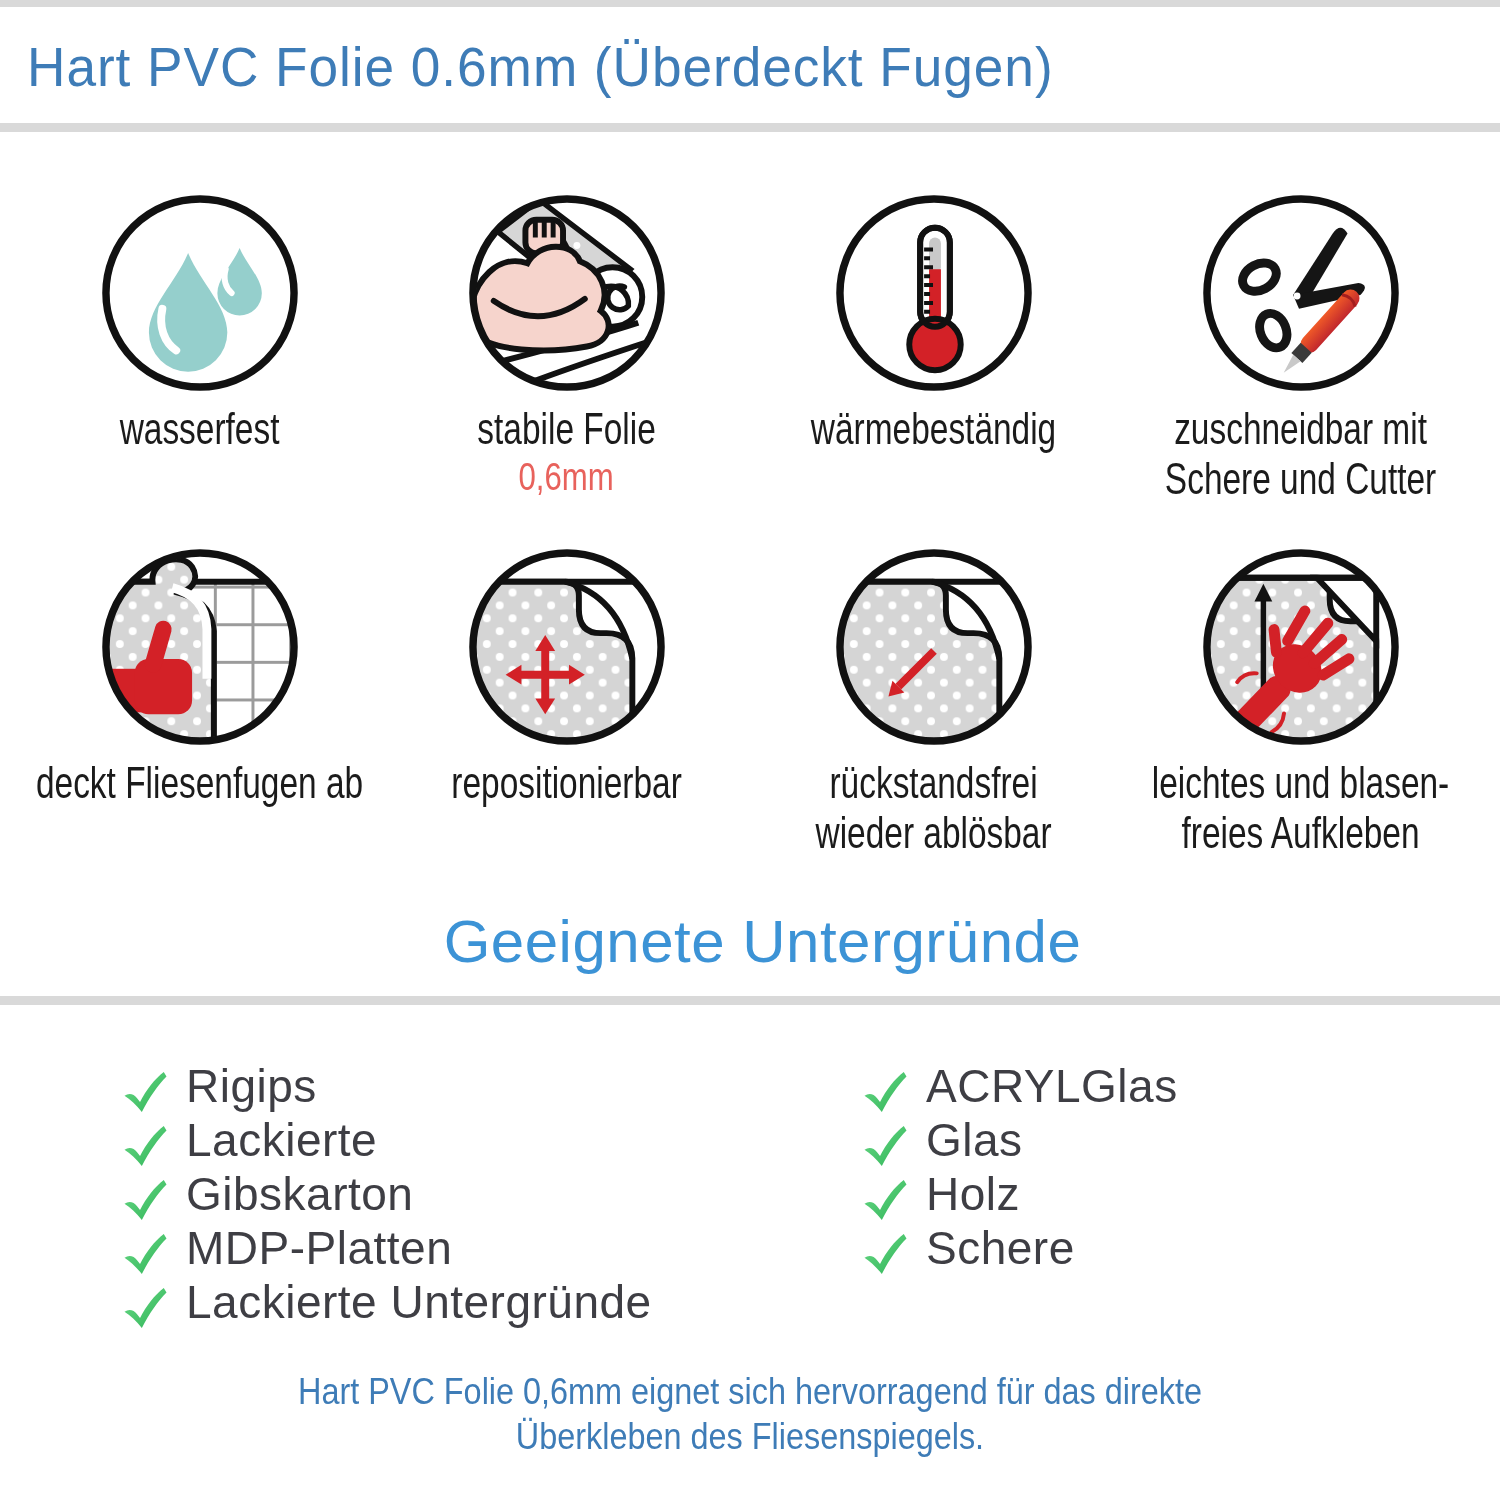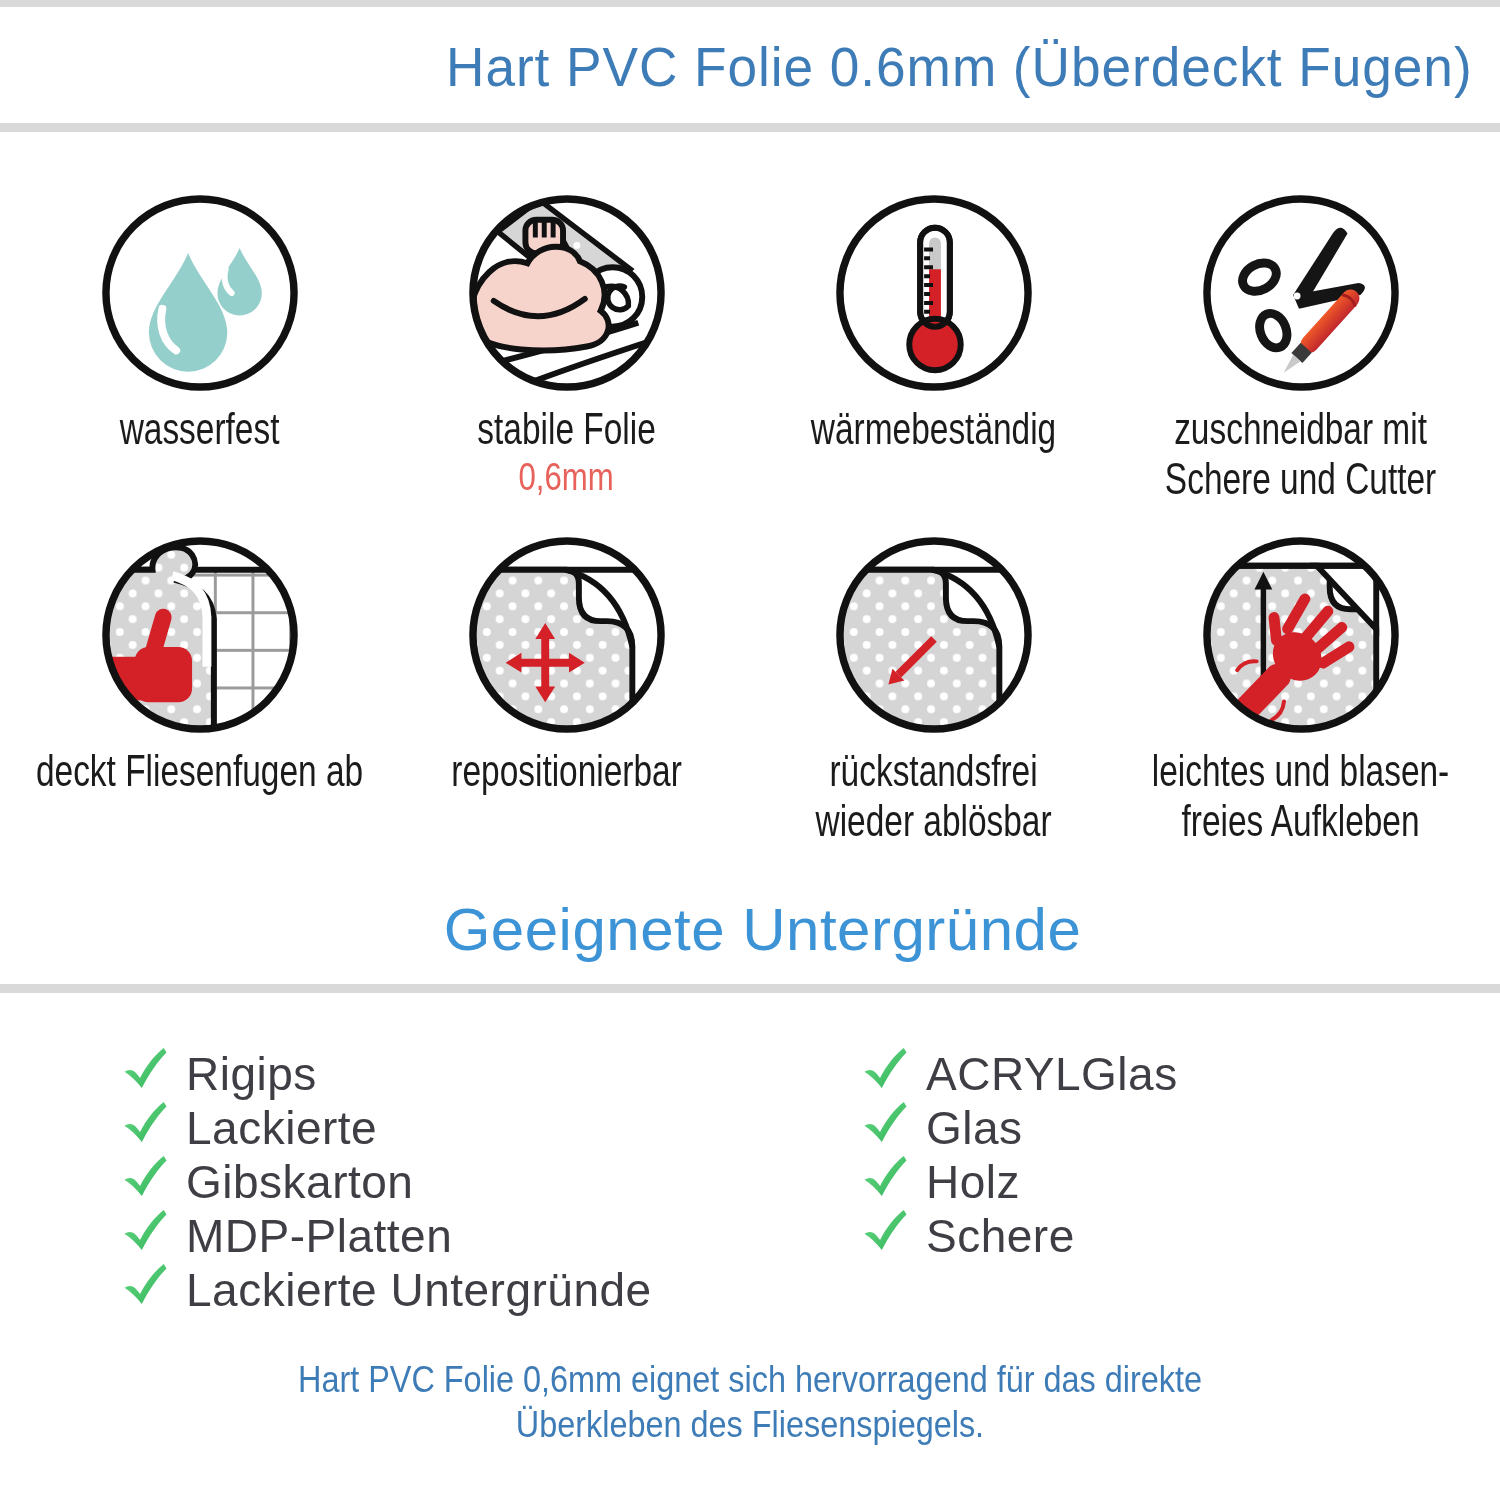--- a/index.html
+++ b/index.html
@@ -6,45 +6,45 @@
     --title_blue:#3e7cb7; --section_blue:#3c93d6; --bar_gray:#d9d9d9;
     --accent_red:#d32127; --sub_red:#e8625c; --drop_teal:#95cfcc; --text_dark:#3e3e44;
   }
   *{margin:0;padding:0;box-sizing:border-box}
   html,body{background:#fff}
   body{width:1500px;height:1500px;overflow:hidden;font-family:"Liberation Sans",sans-serif;position:relative}
   .bar{width:100%;height:9px;background:var(--bar_gray)}
   .bar.top{height:7px}
 
   h1.title{
-    text-align:right;color:var(--title_blue);font-size:56px;font-weight:400;
+    text-align:left;color:var(--title_blue);font-size:56px;font-weight:400;
     padding:32px 0 28px;line-height:1;letter-spacing:1px;white-space:nowrap;
   }
   .squeeze-title{display:inline-block;transform:scaleX(.95);transform-origin:center}
 
-  .features{display:grid;grid-template-columns:repeat(4,1fr);margin-top:62px;padding:0 16px;row-gap:8px}
+  .features{display:grid;grid-template-columns:repeat(4,1fr);margin-top:62px;padding:0 16px;row-gap:20px}
   .feature{min-height:334px;display:flex;flex-direction:column;align-items:center;text-align:center}
   .ficon{width:198px;height:198px;flex:0 0 auto}
   .flabel{
     margin-top:12px;font-size:44px;color:#1b1b1b;line-height:1.14;
     white-space:pre-line;transform:scaleX(.76);transform-origin:center top;width:130%;
   }
   .fsub{margin-top:2px;font-size:38px;color:var(--sub_red);transform:scaleX(.82);transform-origin:center top}
 
   h2.section-title{
     text-align:center;color:var(--section_blue);font-size:60px;font-weight:500;
     margin-top:30px;line-height:1;letter-spacing:.5px;margin-left:25px;
   }
   .bar.mid{margin-top:24px}
 
   .substrates{display:flex;margin-top:54px;padding-left:122px}
   .sub-col{display:flex;flex-direction:column}
   .sub-col.left{width:712px}
   .sub-col.right{padding-left:28px}
-  .sub-item{display:flex;align-items:flex-start;height:54px}
+  .sub-item{display:flex;align-items:flex-end;height:54px}
   .check{width:47px;height:42px;flex:0 0 auto;margin-right:17px}
   .sub-label{font-size:46px;color:var(--text_dark);letter-spacing:.5px}
 
   .footer-note{
     margin-top:40px;text-align:center;color:var(--title_blue);
     font-size:36px;line-height:1.26;white-space:pre-line;
     transform:scaleX(.9);transform-origin:center top;
   }
 
   

